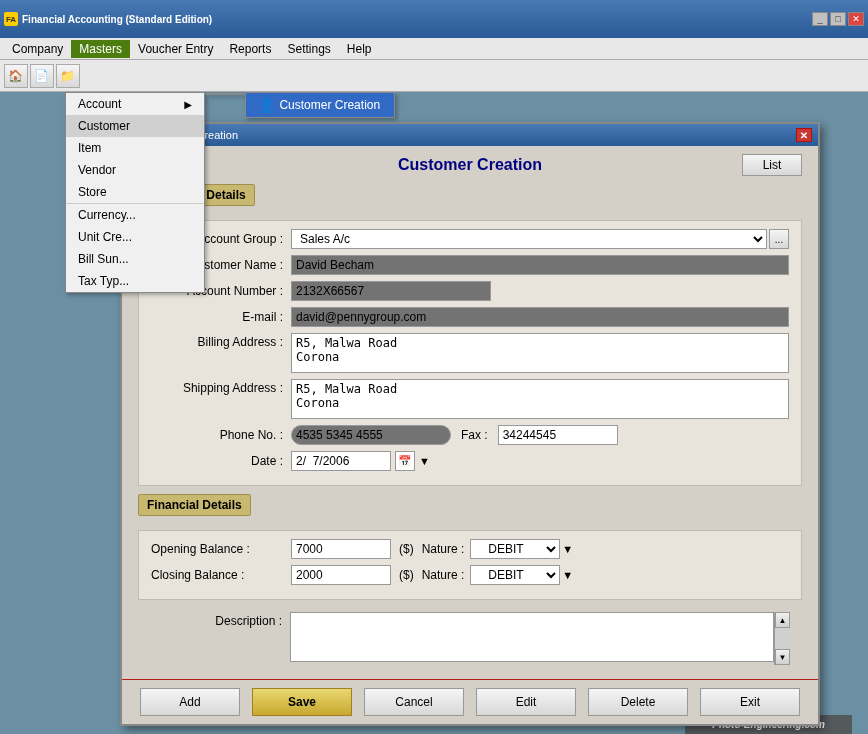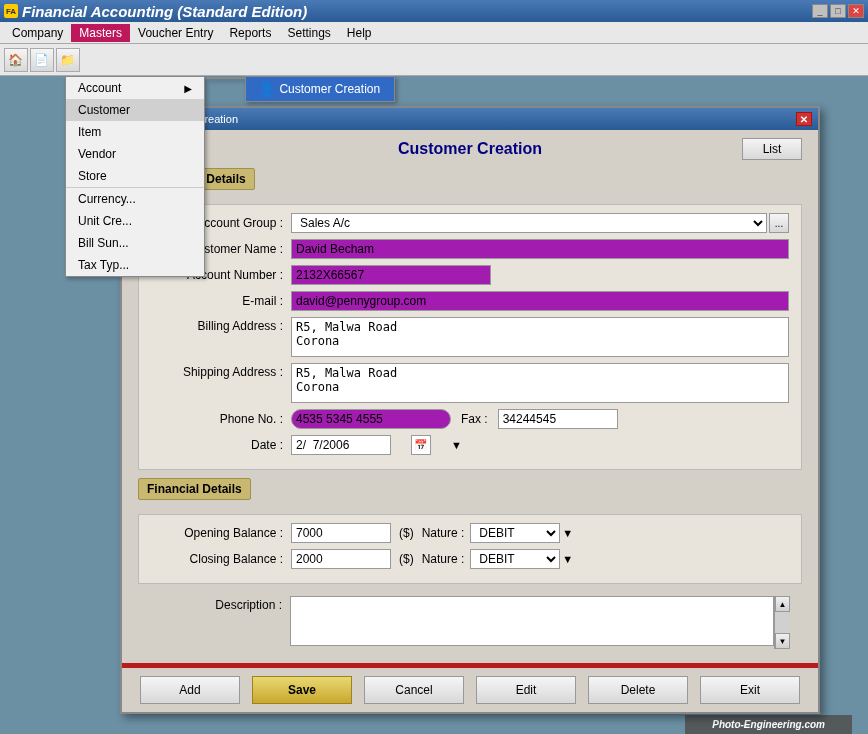--- a/index.html
+++ b/index.html
@@ -33,44 +33,43 @@
     }
 
     
     .title-bar {
       background: linear-gradient(to bottom, #4a7ab5, #2a5a95);
       color: white;
       display: flex;
       align-items: center;
       justify-content: space-between;
       padding: 2px 4px;
-      height: 22px;
+      height: 38px;
       flex-shrink: 0;
     }
     .title-bar-left {
       display: flex;
       align-items: center;
       gap: 4px;
     }
     .title-icon {
       width: 14px;
       height: 14px;
       background: #ffcc00;
       border-radius: 2px;
       display: flex;
       align-items: center;
       justify-content: center;
       font-size: 8px;
       color: #333;
       font-weight: bold;
     }
     .title-text {
-      font-size: 15px;
+      font-size: 10px;
       font-weight: bold;
-      font-style: italic;
     }
     .title-controls {
       display: flex;
       gap: 2px;
     }
     .title-btn {
       width: 16px;
       height: 14px;
       background: #c0c0c0;
       border: 1px solid #888;
@@ -94,21 +93,21 @@
       flex-shrink: 0;
       position: relative;
     }
     .menu-item {
       padding: 2px 8px;
       cursor: pointer;
       font-size: 12px;
       position: relative;
     }
     .menu-item:hover, .menu-item.active {
-      background: #be185d;
+      background: #4d7c0f;
       color: white;
     }
 
     
     .toolbar {
       background: #e8e8e8;
       border-bottom: 1px solid #aaa;
       display: flex;
       align-items: center;
       padding: 3px 4px;
@@ -263,21 +262,21 @@
       width: 140px;
       text-align: right;
       padding-right: 8px;
       font-size: 12px;
       flex-shrink: 0;
     }
     .form-input {
       flex: 1;
       height: 20px;
       border: 1px solid #999;
-      background: #a21caf;
+      background: #737373;
       padding: 1px 4px;
       font-size: 12px;
     }
     .form-select-wrapper {
       flex: 1;
       display: flex;
       gap: 2px;
     }
     .form-select {
       flex: 1;
@@ -303,21 +302,21 @@
       height: 40px;
       border: 1px solid #999;
       background: white;
       padding: 2px 4px;
       font-size: 12px;
       resize: none;
     }
     .date-field {
       display: flex;
       align-items: center;
-      gap: 20px;
+      gap: 4px;
     }
     .date-input {
       width: 100px;
       height: 20px;
       border: 1px solid #999;
       background: white;
       padding: 1px 4px;
       font-size: 12px;
     }
     .calendar-btn {
@@ -333,21 +332,21 @@
     }
 
     
     .financial-row {
       display: flex;
       align-items: center;
       margin-bottom: 6px;
     }
     .financial-label {
       width: 140px;
-      text-align: right;
+      text-align: left;
       padding-right: 8px;
       font-size: 12px;
     }
     .financial-input {
       width: 100px;
       height: 20px;
       border: 1px solid #999;
       background: white;
       padding: 1px 4px;
       font-size: 12px;
@@ -357,21 +356,21 @@
       font-size: 12px;
     }
     .nature-label {
       margin-right: 6px;
       font-size: 12px;
     }
     .nature-select {
       height: 20px;
       border: 1px solid #999;
       background: white;
-      padding: 1px 4px;
+      padding: 1px 13px;
       font-size: 12px;
       width: 90px;
     }
 
     
     .desc-section {
       padding: 4px 12px;
       display: flex;
       align-items: flex-start;
     }
@@ -427,21 +426,21 @@
       height: 22px;
       background: linear-gradient(to bottom, #f5f5f5, #d8d8d8);
       border: 1px solid #999;
       cursor: pointer;
       font-size: 12px;
     }
 
     
     .bottom-bar {
       background: #d4d0c8;
-      border-top: 5px solid #b91c1c;
+      border-top: 1px solid #b91c1c;
       display: flex;
       justify-content: center;
       gap: 12px;
       padding: 8px;
       flex-shrink: 0;
     }
     .bottom-btn {
       width: 100px;
       height: 28px;
       background: linear-gradient(to bottom, #f5f5f5, #d8d8d8);

